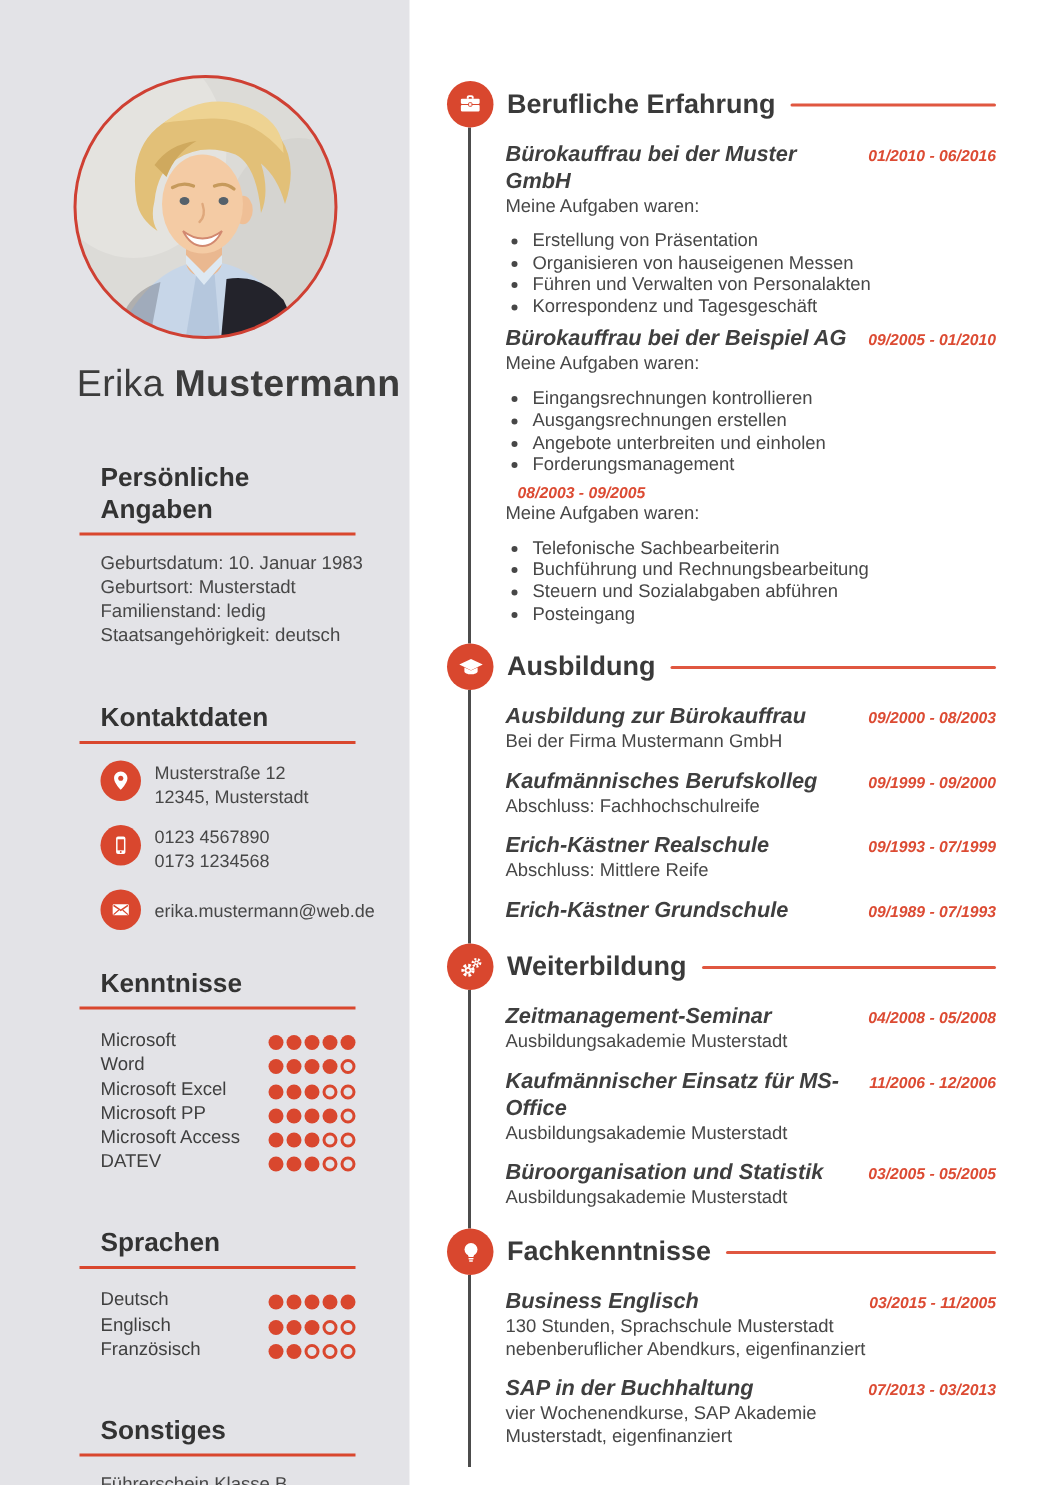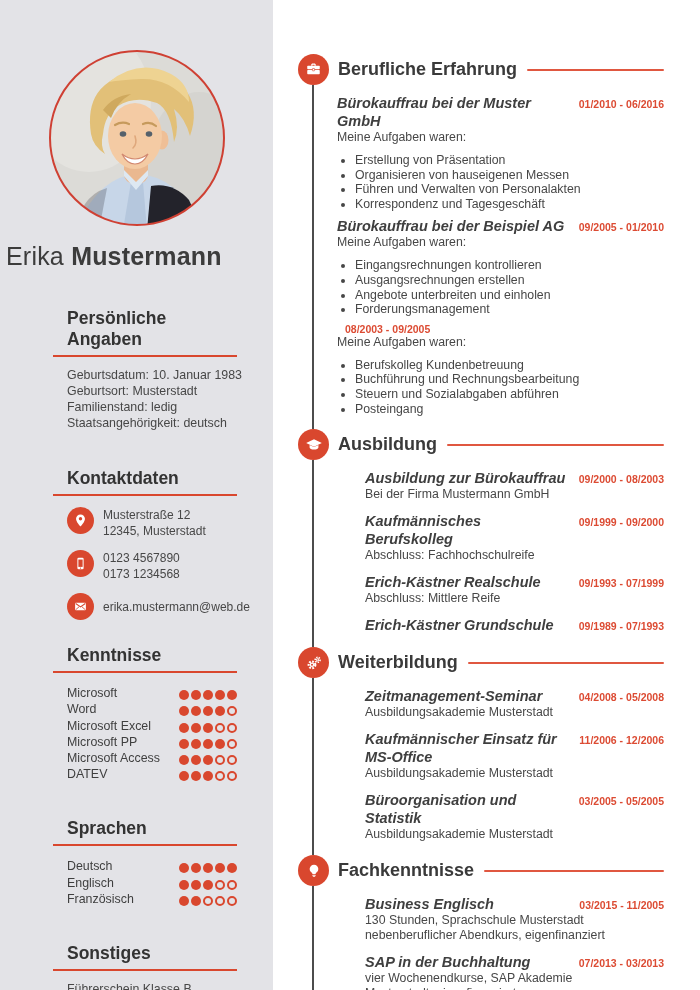--- a/index.html
+++ b/index.html
@@ -12,21 +12,21 @@
     --timeline:#4c4c4c;
   }
   *{box-sizing:border-box;}
   html,body{margin:0;padding:0;background:#fff;}
   body{font-family:"Liberation Sans","DejaVu Sans",sans-serif;color:var(--text-body);}
   .page{position:relative;width:700px;height:990px;background:#fff;overflow:hidden;}
 
   
   .sidebar{position:absolute;left:0;top:0;width:273px;height:990px;background:var(--sidebar-bg);}
   .photo-wrap{width:180px;height:180px;margin:48px auto 0;}
-  .name{margin:14px 6px 0;text-align:left;font-size:25px;font-weight:400;color:#3c3c3c;letter-spacing:.2px;white-space:nowrap;}
+  .name{margin:14px 6px 0;text-align:right;font-size:25px;font-weight:400;color:#3c3c3c;letter-spacing:.2px;white-space:nowrap;}
   .name b{font-weight:700;}
   .sbsec{margin:37px 36px 0 53px;}
   .sbsec.tight{margin-top:25px;}
   .sb-title{margin:0 0 0 14px;font-size:17.5px;font-weight:700;color:#333;}
   .sb-rule{height:2px;background:var(--accent);margin-top:5px;}
   .sb-lines{margin:10px 0 0 14px;font-size:12.4px;line-height:16px;color:var(--text-body);}
   .sb-lines div{white-space:nowrap;}
   .contact-item{display:flex;align-items:flex-start;gap:9px;margin:11px 0 0 14px;}
   .cicon{flex:none;width:27px;height:27px;border-radius:50%;background:var(--accent);display:flex;align-items:center;justify-content:center;}
   .contact-lines{font-size:12px;line-height:16px;color:var(--text-body);display:flex;flex-direction:column;justify-content:center;min-height:27px;}
@@ -39,25 +39,25 @@
   .dot.empty{background:transparent;border:2px solid var(--accent);}
 
   
   .main{position:absolute;left:298px;top:54px;width:366px;}
   .msec-head{display:flex;align-items:center;height:31px;}
   .sicon{flex:none;width:31px;height:31px;border-radius:50%;background:var(--accent);display:flex;align-items:center;justify-content:center;}
   .msec-title{margin:0 10px 0 9px;font-size:18px;font-weight:700;color:#3a3a3a;white-space:nowrap;}
   .hline{flex:1;height:2px;background:var(--accent-light);border-radius:2px;}
   .msec-body{margin-left:14px;border-left:2.5px solid var(--timeline);padding:9px 0 13px 23px;}
   .entry{margin-bottom:6px;}
-  .entry.gap{margin-bottom:10px;margin-left:28px;}
+  .entry.gap{margin-bottom:10px;}
   .entry:last-child{margin-bottom:0;}
   .entry-head{display:flex;justify-content:space-between;align-items:baseline;}
   .entry-title{margin:0;font-style:italic;font-weight:700;font-size:14.5px;line-height:18px;color:#3f3f3f;}
-  .entry-date{flex:none;margin-left:8px;font-weight:700;font-size:10.5px;color:var(--date-red);white-space:nowrap;}
+  .entry-date{flex:none;margin-left:8px;font-style:italic;font-weight:700;font-size:10.5px;color:var(--date-red);white-space:nowrap;}
   .entry-sub{margin:0;font-size:12.3px;line-height:15px;color:var(--text-body);}
   .bullets{margin:8px 0 0;padding:0 0 0 18px;}
   .bullets li{font-size:12.3px;line-height:14.6px;color:var(--text-body);}
 </style>
 </head>
 <body>
 
 <div class="page">
 
   <aside class="sidebar">
@@ -322,21 +322,21 @@
             <li>Forderungsmanagement</li>
           </ul>
         </article>
 
         <article class="entry">
           <div class="entry-head">
             <span class="entry-date">08/2003 - 09/2005</span>
           </div>
           <p class="entry-sub">Meine Aufgaben waren:</p>
           <ul class="bullets">
-            <li>Berufskolleg Kundenbetreuung</li>
+            <li>Telefonische Sachbearbeiterin</li>
             <li>Buchführung und Rechnungsbearbeitung</li>
             <li>Steuern und Sozialabgaben abführen</li>
             <li>Posteingang</li>
           </ul>
         </article>
 
       </div>
     </section>
 
     <section class="msec">

